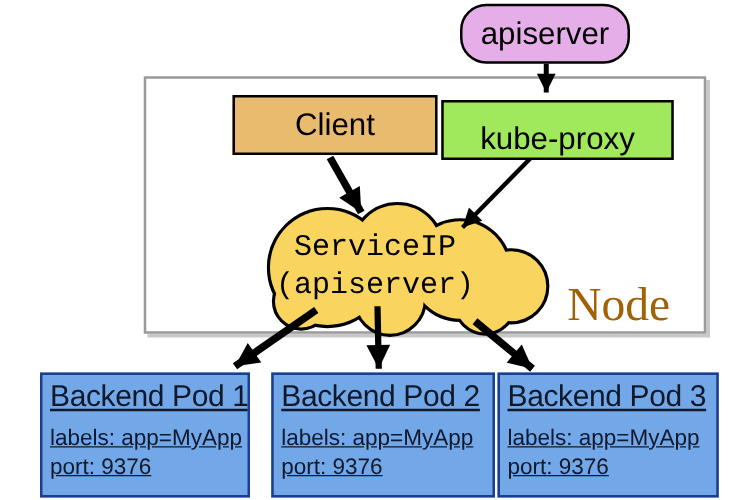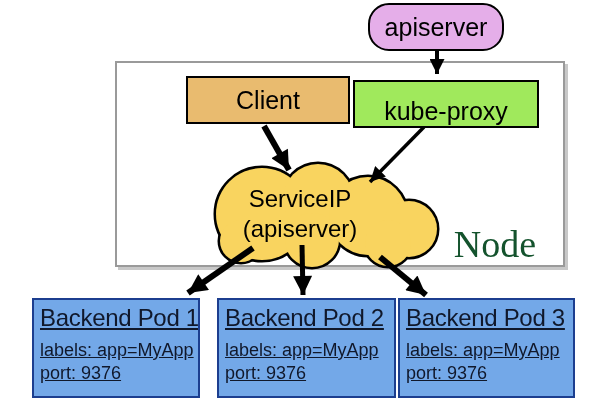--- a/index.html
+++ b/index.html
@@ -18,21 +18,21 @@
   .stage{position:relative;width:600px;height:400px;background:#ffffff;overflow:hidden;}
   .stage *{box-sizing:border-box;}
 
   .node-rect{
     position:absolute;left:115px;top:61px;width:450px;height:206px;
     background:#ffffff;border:2px solid var(--node_border);
     box-shadow:3px 3px 0 0 #c8c8c8;
   }
   .node-label{
     position:absolute;left:440px;top:224px;width:110px;
-    font-family:"Liberation Serif",serif;font-size:38px;color:#14532d;
+    font-family:"Liberation Serif",serif;font-size:38px;color:#a16207;
     text-align:center;line-height:40px;
   }
 
   .overlay{position:absolute;left:0;top:0;width:600px;height:400px;pointer-events:none;}
 
   .cloud-stroke{stroke:#000;stroke-width:5px;fill:var(--cloud_fill);}
   .cloud-fill{stroke:none;fill:var(--cloud_fill);}
   .arrow-line{stroke:var(--arrow);fill:none;}
   .ah{fill:var(--arrow);}
 
@@ -40,21 +40,21 @@
     position:absolute;border:2px solid #000;
     display:flex;align-items:center;justify-content:center;
     font-size:25px;color:#000;white-space:nowrap;
   }
   .bx.apiserver{left:368px;top:3px;width:136px;height:48px;background:var(--apiserver_fill);border-radius:21px;}
   .bx.client{left:153px;top:76px;width:164px;height:48px;background:var(--client_fill);margin-left:33px;}
   .bx.kubeproxy{left:353px;top:80px;width:186px;height:48px;background:var(--kube_proxy_fill);align-items:flex-end;}
 
   .cloud-text{
     position:absolute;left:202px;top:184px;width:196px;
-    text-align:center;font-size:24px;line-height:30px;color:#000;
+    text-align:center;font-size:24px;line-height:30px;color:#000;font-family:Liberation Mono, monospace;
   }
 
   .pod{
     position:absolute;top:298px;height:100px;
     background:var(--pod_fill);border:2px solid var(--pod_border);
     color:var(--pod_text);padding:4px 6px;overflow:hidden;text-decoration:underline;
   }
   .pod.p1{left:32px;width:168px;}
   .pod.p2{left:217px;width:179px;}
   .pod.p3{left:398px;width:177px;}

